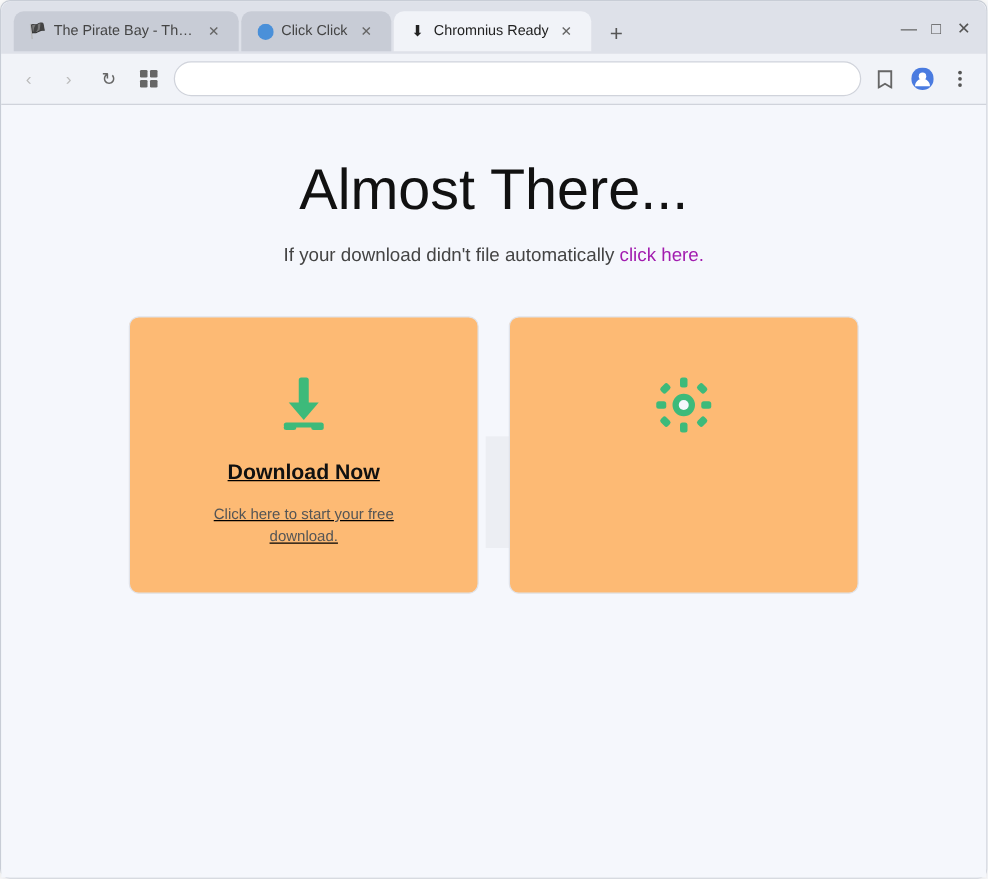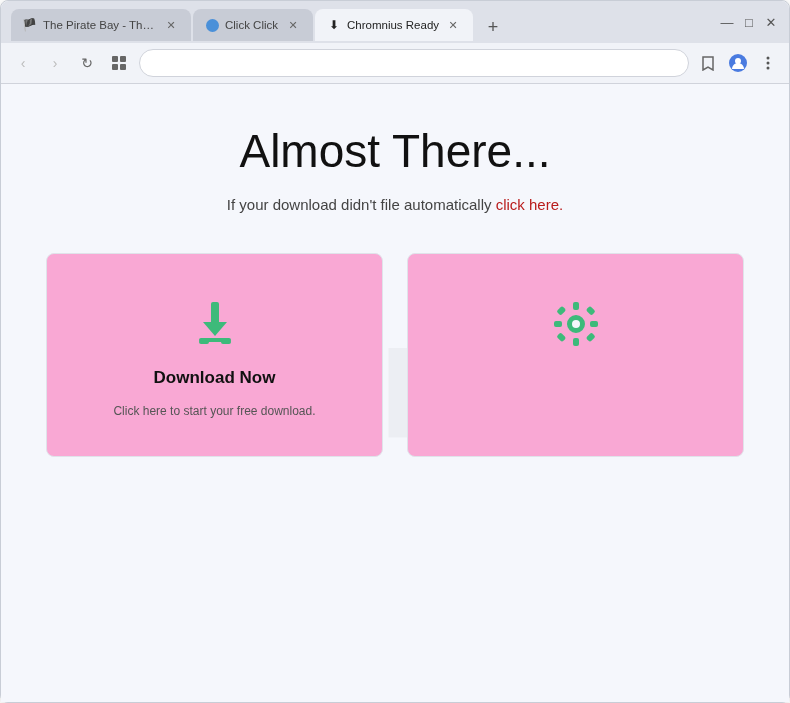--- a/index.html
+++ b/index.html
@@ -238,42 +238,43 @@
     }
 
     .subtitle {
       font-size: 15px;
       color: #444;
       margin-bottom: 40px;
       z-index: 1;
     }
 
     .subtitle a {
-      color: #b91c1c;
+      color: #a21caf;
       text-decoration: none;
     }
 
     
     .cards-row {
       display: flex;
       gap: 24px;
       z-index: 1;
     }
 
     .card {
-      background: #f9a8d4;
+      background: #fdba74;
       border-radius: 8px;
       border: 1px solid #e0e3ea;
       padding: 40px 40px 36px;
-      width: 337px;
+      width: 280px;
       display: flex;
       flex-direction: column;
       align-items: center;
       gap: 14px;
       cursor: pointer;
+      text-decoration: underline;
     }
 
     .card-icon {
       width: 60px;
       height: 60px;
       display: flex;
       align-items: center;
       justify-content: center;
     }
 

